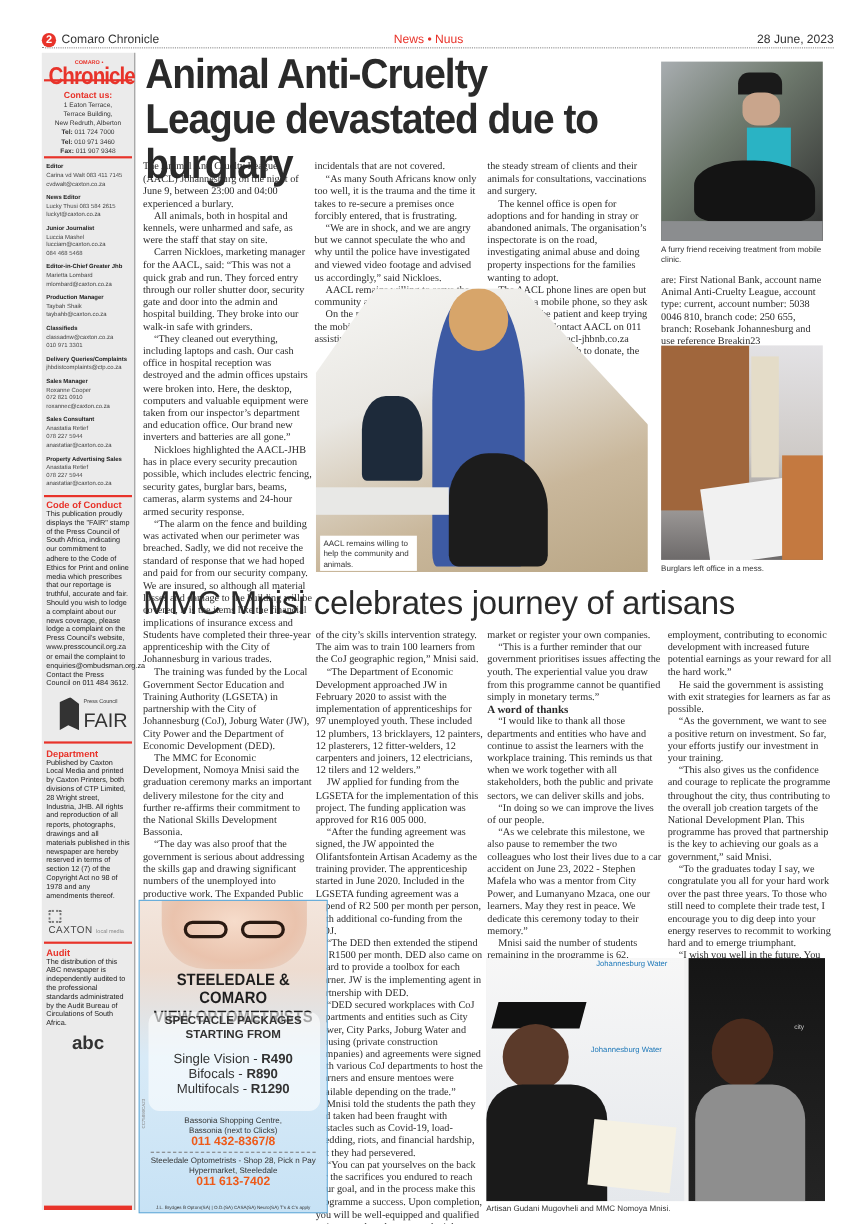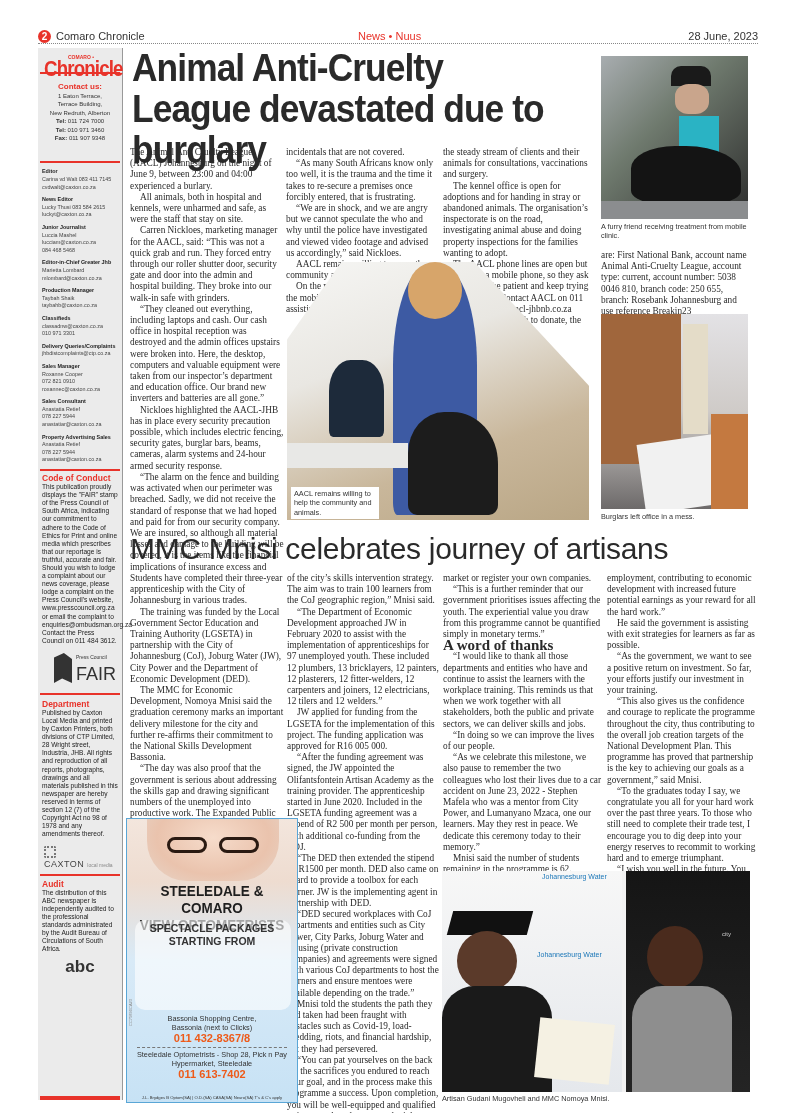--- a/index.html
+++ b/index.html
@@ -9,21 +9,21 @@
   .topbar { position: absolute; left: 38px; top: 30px; width: 720px; height: 14px; border-bottom: 1px dotted #888; }
   .page-num { position: absolute; left: 0; top: 0; width: 13px; height: 13px; border-radius: 50%; background: #e8332a; color: #fff; font: bold 10px/13px "Liberation Sans", sans-serif; text-align: center; }
   .paper-name { position: absolute; left: 18px; top: 0; font: 11px/13px "Liberation Sans", sans-serif; color: #333; }
   .section { position: absolute; left: 320px; top: 0; font: 11px/13px "Liberation Sans", sans-serif; color: #e8332a; }
   .date { position: absolute; right: 0; top: 0; font: 11px/13px "Liberation Sans", sans-serif; color: #333; }
 
   .sidebar { position: absolute; left: 38px; top: 48px; width: 85px; height: 1052px; background: #ebebeb; font-family: "Liberation Sans", sans-serif; border-right: 1px solid #999; }
   .logo { height: 22px; border-bottom: 2px solid #e8332a; text-align: center; position: relative; margin: 4px 2px; text-decoration: underline; }
   .logo-small { position: absolute; left: 28px; top: 2px; font: bold 5px "Liberation Sans", sans-serif; color: #e8332a; }
   .logo-main { position: absolute; left: 4px; top: 3px; font: bold 22px/28px "Liberation Sans", sans-serif; color: #e8332a; letter-spacing: -1px; transform: scaleX(0.85); transform-origin: left; }
-  .contact { text-align: center; font-size: 6px; line-height: 8.4px; color: #333; padding: 4px 0 19px; border-bottom: 2px solid #e8332a; margin: 0 2px; }
+  .contact { text-align: center; font-size: 6px; line-height: 8.4px; color: #333; padding: 4px 0 0; border-bottom: 2px solid #e8332a; margin: 0 2px; }
   .contact .ttl { color: #e8332a; font-weight: bold; font-size: 8px; line-height: 10px; }
   .contact b { font-weight: bold; }
   .staff { padding: 5px 4px 0; font-size: 5.4px; line-height: 7.6px; color: #444; }
   .staff .blk { margin-bottom: 5px; }
   .staff .role { font-weight: bold; color: #222; }
   .cod { border-top: 2px solid #e8332a; margin: 0 2px; padding: 2px 2px 0; font-size: 6.6px; line-height: 8.1px; color: #222; }
   .cod .ttl, .pub .ttl, .audit .ttl { color: #e8332a; font-weight: bold; font-size: 8.5px; line-height: 10px; }
   .fair { margin: 8px 0 8px 12px; height: 32px; position: relative; }
   .fair .mark { position: absolute; left: 0; top: 0; width: 18px; height: 30px; background: #333; clip-path: polygon(0 15%, 55% 0, 100% 20%, 100% 100%, 45% 85%, 0 100%); }
   .fair .pc { position: absolute; left: 22px; top: 1px; font-size: 5px; line-height: 6px; color: #333; }
@@ -34,21 +34,21 @@
   .caxton small { font-size: 5px; color: #888; letter-spacing: 0; }
   .audit { border-top: 2px solid #e8332a; margin: 0 2px; padding: 3px 2px 0; font-size: 6.6px; line-height: 8.1px; color: #222; }
   .abc { text-align: center; font: bold 17px "Liberation Sans", sans-serif; color: #333; margin-top: 4px; }
   .sidebar-foot { position: absolute; left: 2px; right: 2px; bottom: 0; height: 4px; background: #e8332a; }
 
   .headline1 { position: absolute; left: 132px; top: 48px; width: 460px; font: bold 38px/41px "Liberation Sans", sans-serif; color: #2a2a2a; letter-spacing: -1px; transform: scaleX(0.93); transform-origin: left; }
 
   .col { position: absolute; font-size: 9.3px; line-height: 11.2px; color: #2a2a2a; text-align: left; }
   .col p { text-indent: 10px; }
   .col p.first { text-indent: 0; }
-  .col h4 { font-size: 15px; font-weight: bold; }
+  .col h4 { font-size: 10px; font-weight: bold; }
 
   .photo { position: absolute; overflow: hidden; }
   .caption { position: absolute; font: 7.3px/9.4px "Liberation Sans", sans-serif; color: #333; }
 
   .headline2 { position: absolute; left: 130px; top: 531px; width: 600px; font: 30px/36px "Liberation Sans", sans-serif; color: #2a2a2a; letter-spacing: -0.3px; }
 
   .ad { position: absolute; left: 126px; top: 818px; width: 172px; height: 285px; border: 1px solid #5aa6d6; background: linear-gradient(#f3e6dd 0%, #eedcd0 22%, #d8eaf7 50%, #c7e2f5 100%); font-family: "Liberation Sans", sans-serif; text-align: center; overflow: hidden; }
   .ad .face { position: absolute; left: 20px; top: 0; width: 132px; height: 62px; background: radial-gradient(ellipse at 50% 30%, #f6dccb 0%, #eac3ad 60%, #e7d5c8 100%); border-radius: 0 0 40px 40px; }
   .ad .glasses { position: absolute; left: 40px; top: 18px; width: 100px; height: 18px; }
   .ad .glasses i { position: absolute; top: 0; width: 40px; height: 16px; border: 3px solid #2a1a12; border-radius: 8px; }
@@ -280,20 +280,25 @@
     </div>
   <div class="t1">
     <div>STEELEDALE &amp; COMARO</div>
     <div>VIEW OPTOMETRISTS</div>
   </div>
   <div class="box"></div>
   <div class="t2">
     <div>SPECTACLE PACKAGES</div>
     <div>STARTING FROM</div>
   </div>
+  <div class="t3">
+    <div><span>Single Vision - </span><b>R490</b></div>
+    <div><span>Bifocals - </span><b>R890</b></div>
+    <div><span>Multifocals - </span><b>R1290</b></div>
+  </div>
   <div class="t4">
     <div>Bassonia Shopping Centre,</div>
     <div>Bassonia (next to Clicks)</div>
     <div class="ph">011 432-8367/8</div>
     <div class="sep"></div>
     <div>Steeledale Optometrists - Shop 28, Pick n Pay</div>
     <div>Hypermarket, Steeledale</div>
     <div class="ph">011 613-7402</div>
   </div>
   <div class="vert">CC75890CA23</div>

